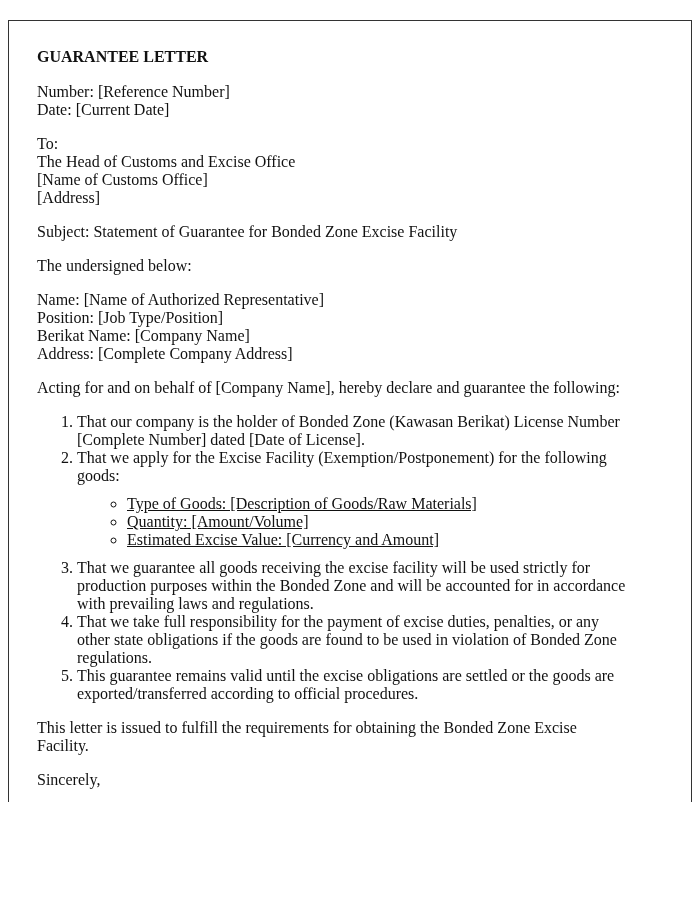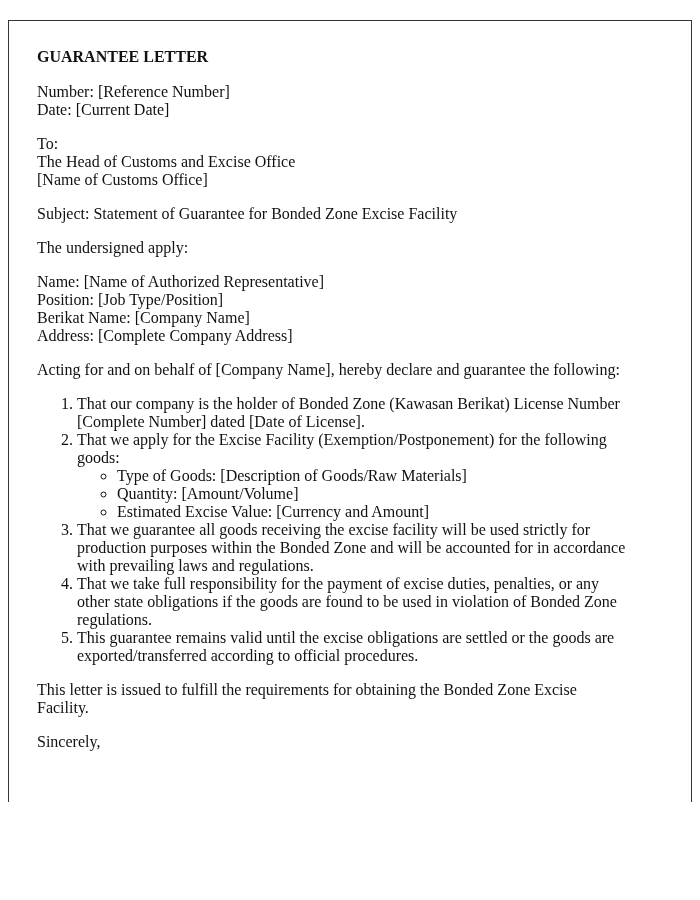--- a/index.html
+++ b/index.html
@@ -48,47 +48,49 @@
       display: block;
     }
     ol.main-list {
       margin: 0 0 16px 0;
       padding-left: 40px;
     }
     ol.main-list > li {
       padding-left: 0;
     }
     ul.sub-list {
-      margin: 0;
+      margin: 10px;
       padding-left: 40px;
       list-style-type: circle;
+      text-decoration: underline;
     }
   </style>
 </head>
 <body>
 
 <div class="page">
   <div class="content">
 
     <div class="title">GUARANTEE LETTER</div>
 
     <p>
       <span class="line">Number: [Reference Number]</span>
       <span class="line">Date: [Current Date]</span>
     </p>
 
     <p>
       <span class="line">To:</span>
       <span class="line">The Head of Customs and Excise Office</span>
       <span class="line">[Name of Customs Office]</span>
+      <span class="line">[Address]</span>
     </p>
 
     <p>Subject: Statement of Guarantee for Bonded Zone Excise Facility</p>
 
-    <p>The undersigned apply:</p>
+    <p>The undersigned below:</p>
 
     <p>
       <span class="line">Name: [Name of Authorized Representative]</span>
       <span class="line">Position: [Job Type/Position]</span>
       <span class="line">Berikat Name: [Company Name]</span>
       <span class="line">Address: [Complete Company Address]</span>
     </p>
 
     <p>Acting for and on behalf of [Company Name], hereby declare and guarantee the following:</p>
 

